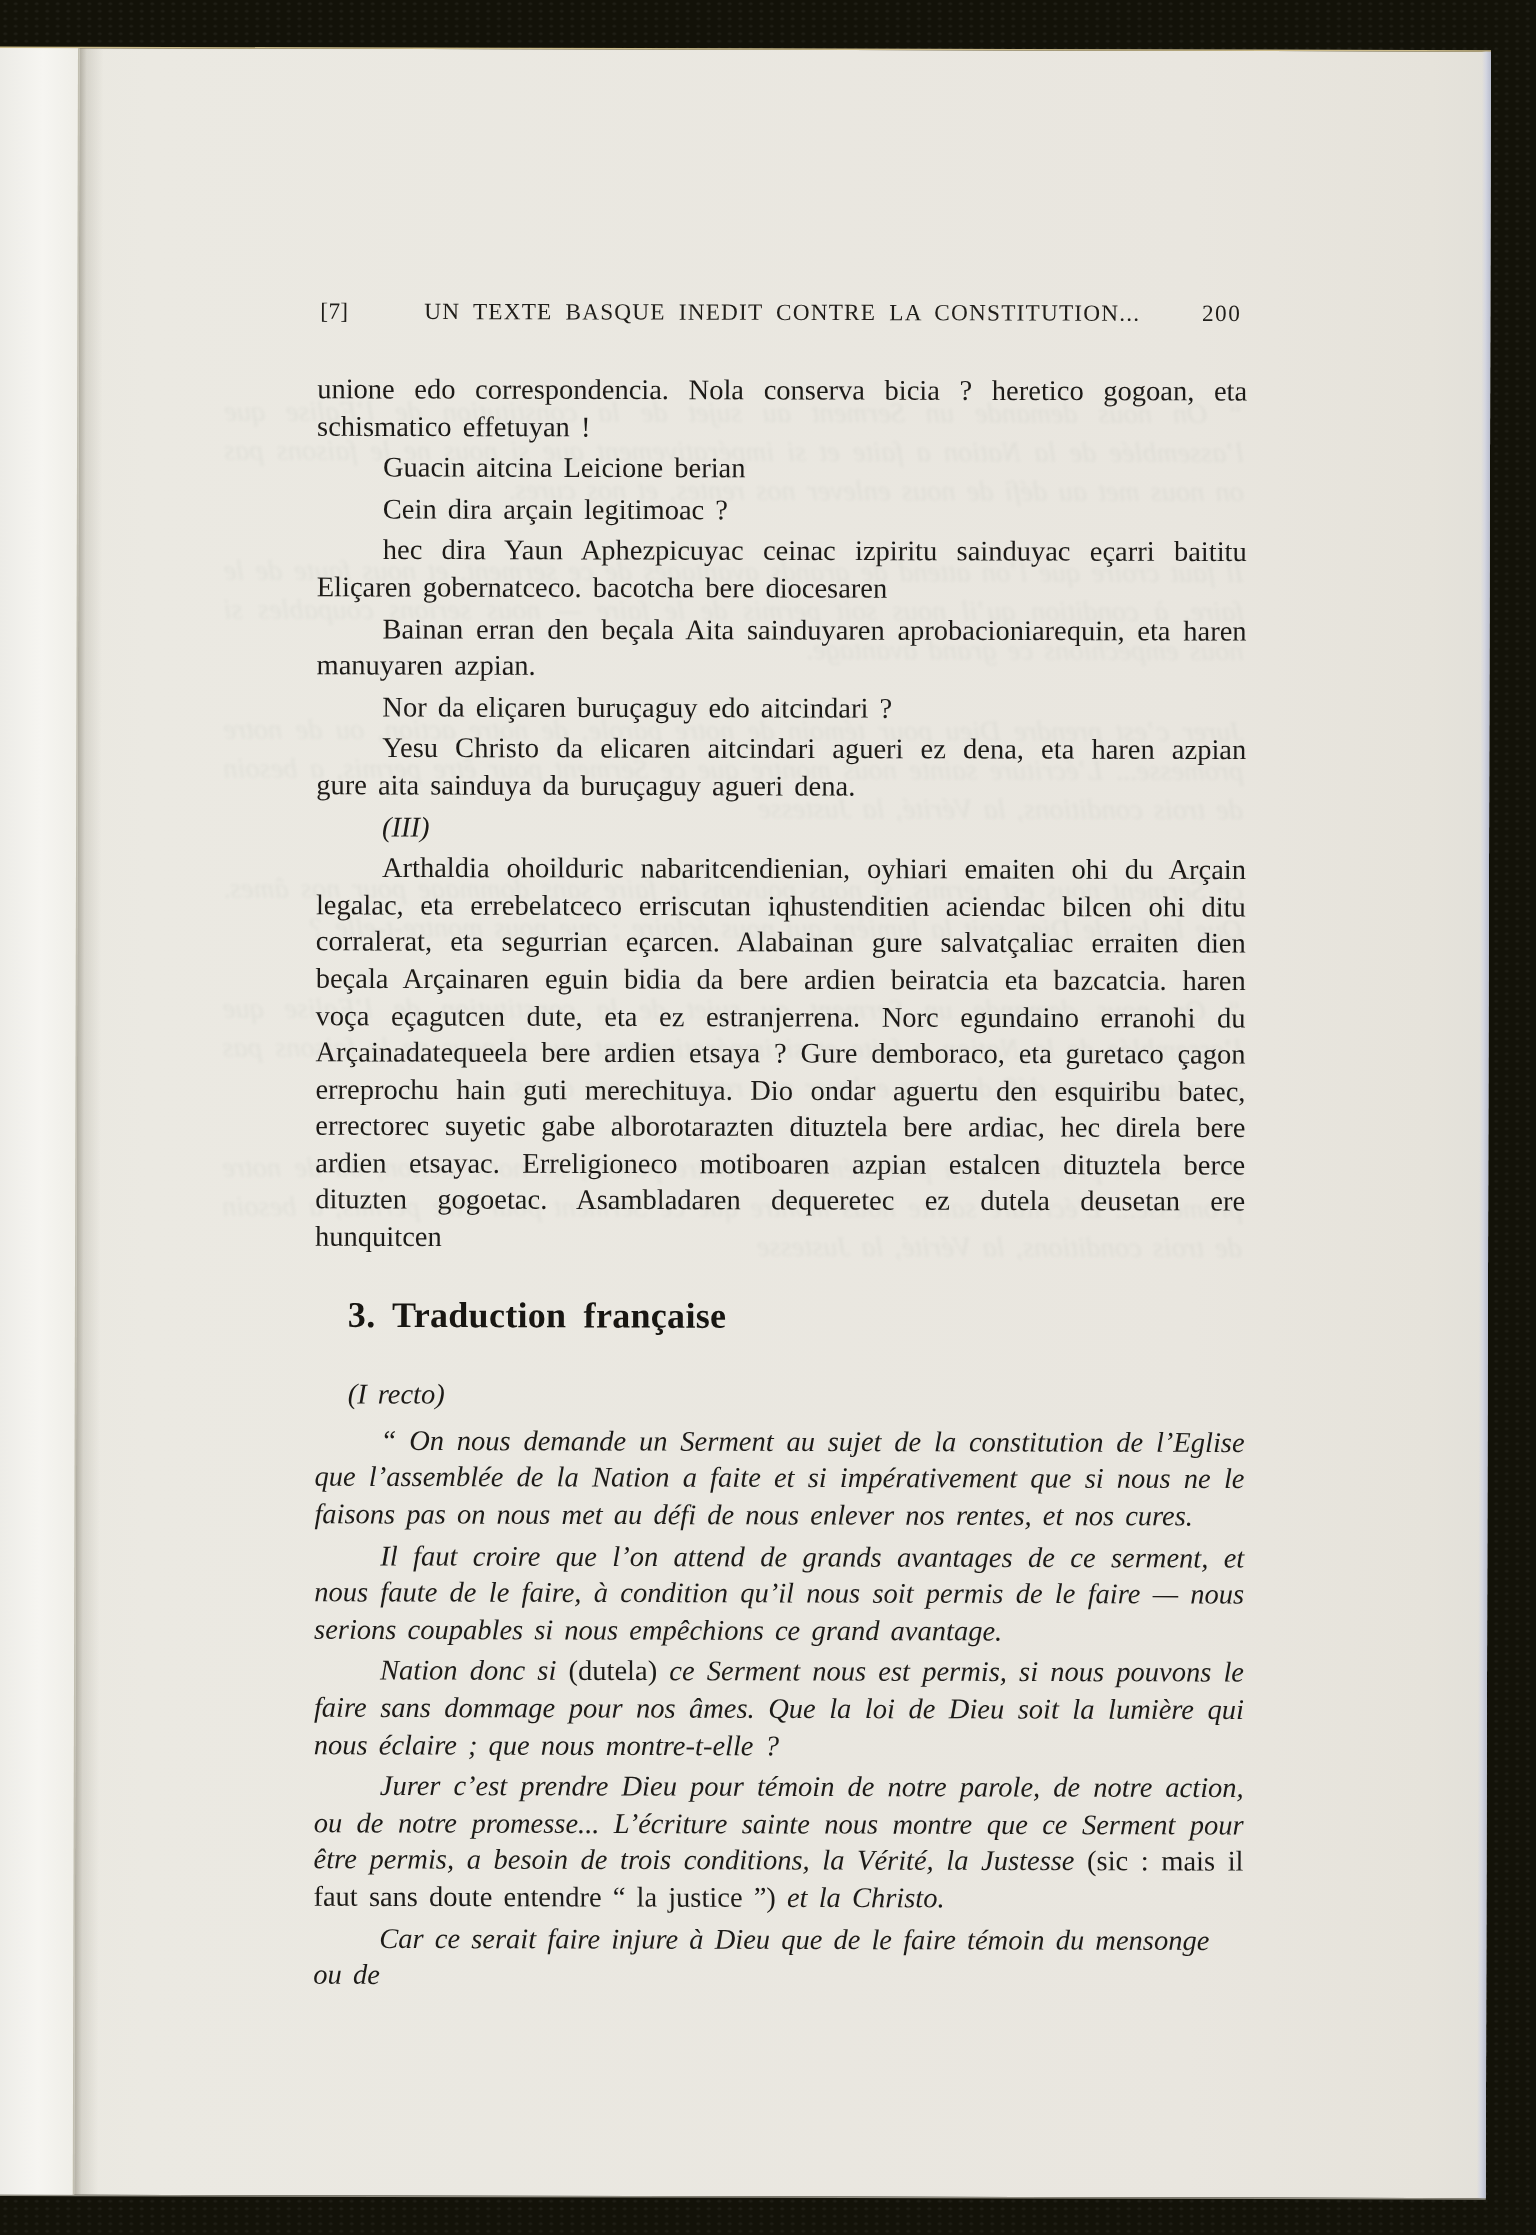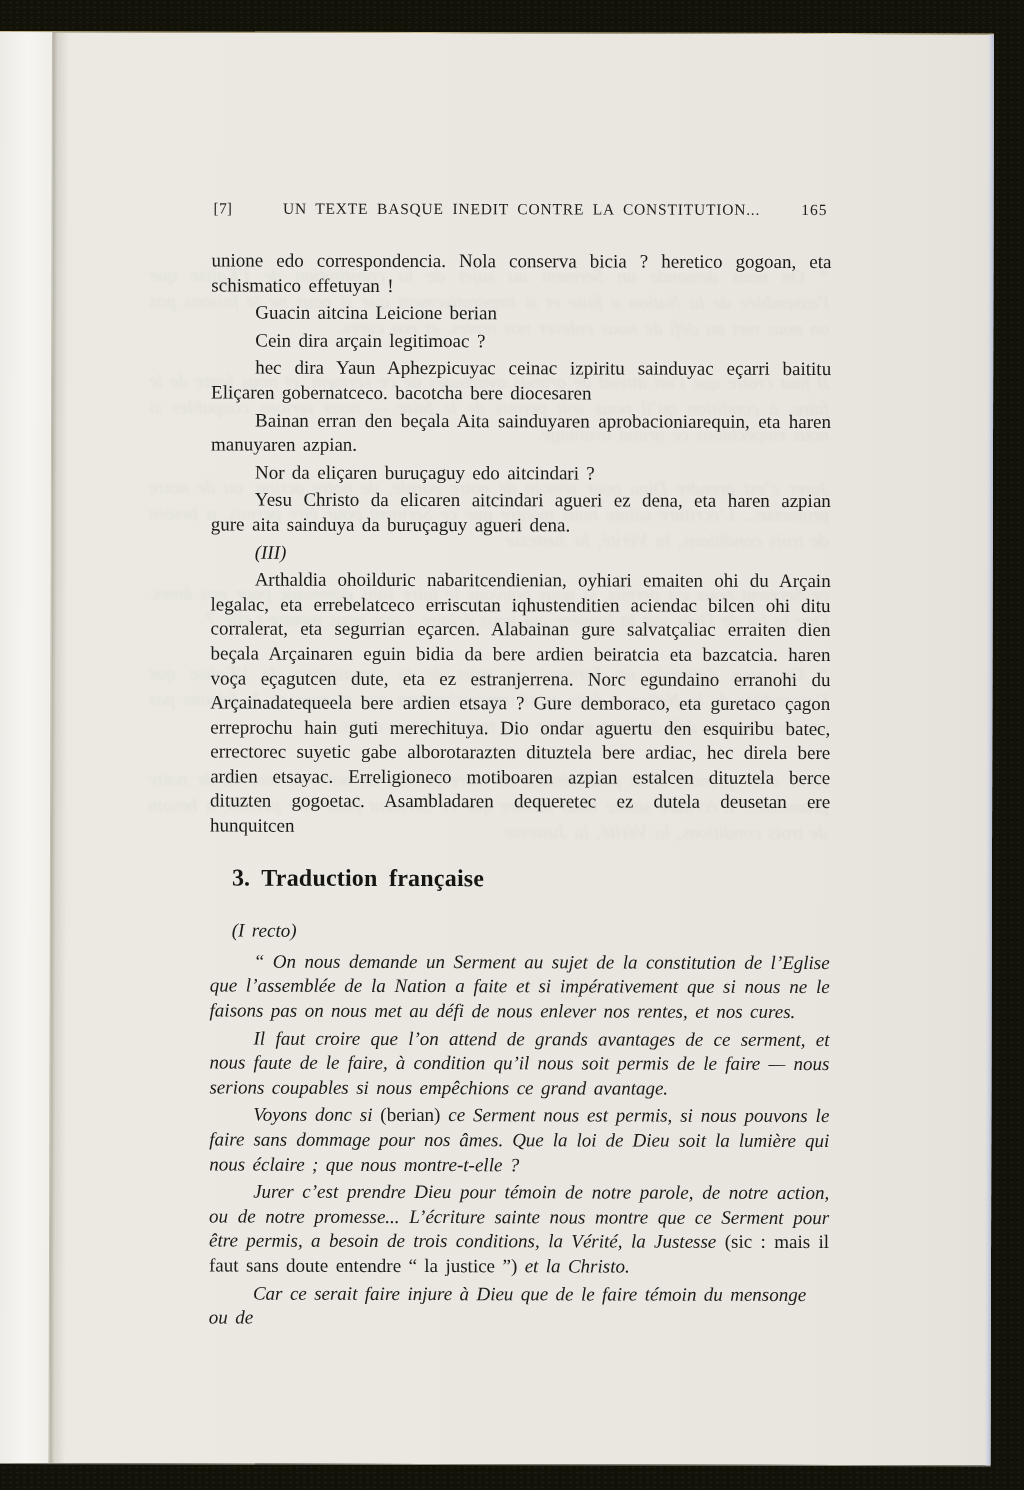--- a/index.html
+++ b/index.html
@@ -89,21 +89,21 @@
       <p> ce Serment nous est permis, si nous pouvons le faire sans dommage pour nos âmes. Que la loi de Dieu soit la lumière qui nous éclaire ; que nous montre-t-elle ?</p>
       <p>“ On nous demande un Serment au sujet de la constitution de l’Eglise que l’assemblée de la Nation a faite et si impérativement que si nous ne le faisons pas on nous met au défi de nous enlever nos rentes, et nos cures.</p>
       <p>Jurer c’est prendre Dieu pour témoin de notre parole, de notre action, ou de notre promesse... L’écriture sainte nous montre que ce Serment pour être permis, a besoin de trois conditions, la Vérité, la Justesse </p>
     </div>
 
     <div class="content">
 
       <div class="running-header">
         <span class="rh-left">[7]</span>
         <span class="rh-title">UN TEXTE BASQUE INEDIT CONTRE LA CONSTITUTION...</span>
-        <span class="rh-right">165</span>
+        <span class="rh-right">200</span>
       </div>
 
       <div class="basque">
         <p class="justify">unione edo correspondencia. Nola conserva bicia ? heretico gogoan, eta schismatico effetuyan !</p>
         <p class="indent gap">Guacin aitcina Leicione berian</p>
         <p class="indent gap">Cein dira arçain legitimoac ?</p>
         <p class="indent justify gap">hec dira Yaun Aphezpicuyac ceinac izpiritu sainduyac eçarri baititu Eliçaren gobernatceco. bacotcha bere diocesaren</p>
         <p class="indent justify gap">Bainan erran den beçala Aita sainduyaren aprobacioniarequin, eta haren manuyaren azpian.</p>
         <p class="indent gap">Nor da eliçaren buruçaguy edo aitcindari ?</p>
         <p class="indent justify gap">Yesu Christo da elicaren aitcindari agueri ez dena, eta haren azpian gure aita sainduya da buruçaguy agueri dena.</p>
@@ -113,21 +113,21 @@
 
       <h2 class="section-heading">3. Traduction française</h2>
 
       <div class="fr">
         <p class="subheading roman">(I recto)</p>
 
         <p class="indent justify gap"><span>“ On nous demande un Serment au sujet de la constitution de l’Eglise que l’assemblée de la Nation a faite et si impérativement que si nous ne le faisons pas on nous met au défi de nous enlever nos rentes, et nos cures.</span></p>
 
         <p class="indent justify gap"><span>Il faut croire que l’on attend de grands avantages de ce serment, et nous faute de le faire, à condition qu’il nous soit permis de le faire — nous serions coupables si nous empêchions ce grand avantage.</span></p>
 
-        <p class="indent justify gap"><span>Voyons donc si </span><span class="roman">(berian)</span><span> ce Serment nous est permis, si nous pouvons le faire sans dommage pour nos âmes. Que la loi de Dieu soit la lumière qui nous éclaire ; que nous montre-t-elle ?</span></p>
+        <p class="indent justify gap"><span>Nation donc si </span><span class="roman">(dutela)</span><span> ce Serment nous est permis, si nous pouvons le faire sans dommage pour nos âmes. Que la loi de Dieu soit la lumière qui nous éclaire ; que nous montre-t-elle ?</span></p>
 
         <p class="indent justify gap"><span>Jurer c’est prendre Dieu pour témoin de notre parole, de notre action, ou de notre promesse... L’écriture sainte nous montre que ce Serment pour être permis, a besoin de trois conditions, la Vérité, la Justesse </span><span class="roman">(sic : mais il faut sans doute entendre “ la justice ”)</span><span> et la Christo.</span></p>
 
         <p class="indent gap"><span>Car ce serait faire injure à Dieu que de le faire témoin du mensonge ou de</span></p>
       </div>
 
     </div>
   </div>
 </div>
 

